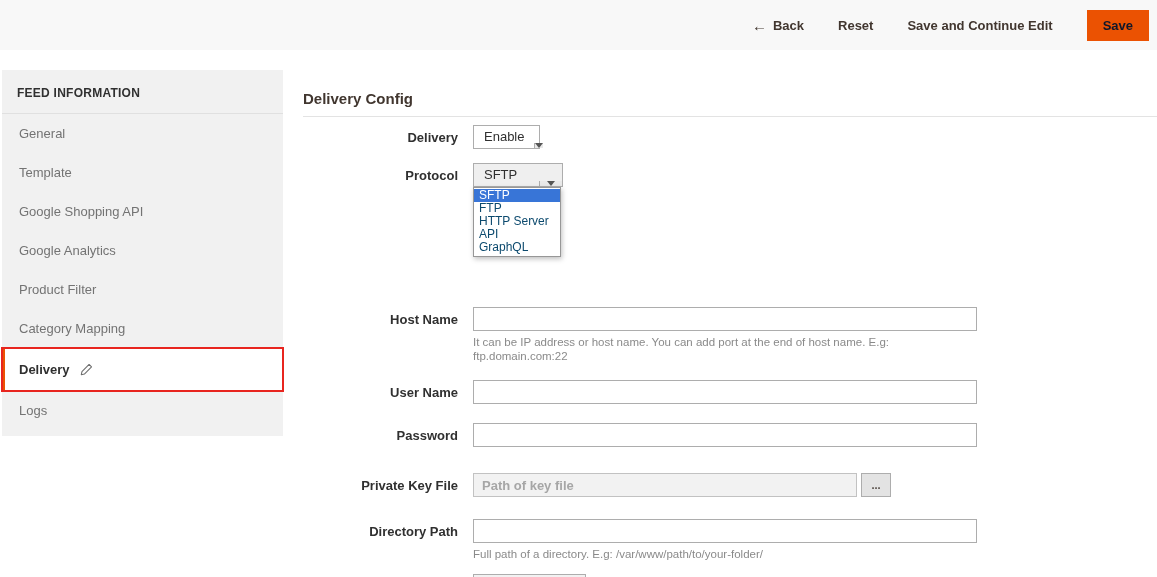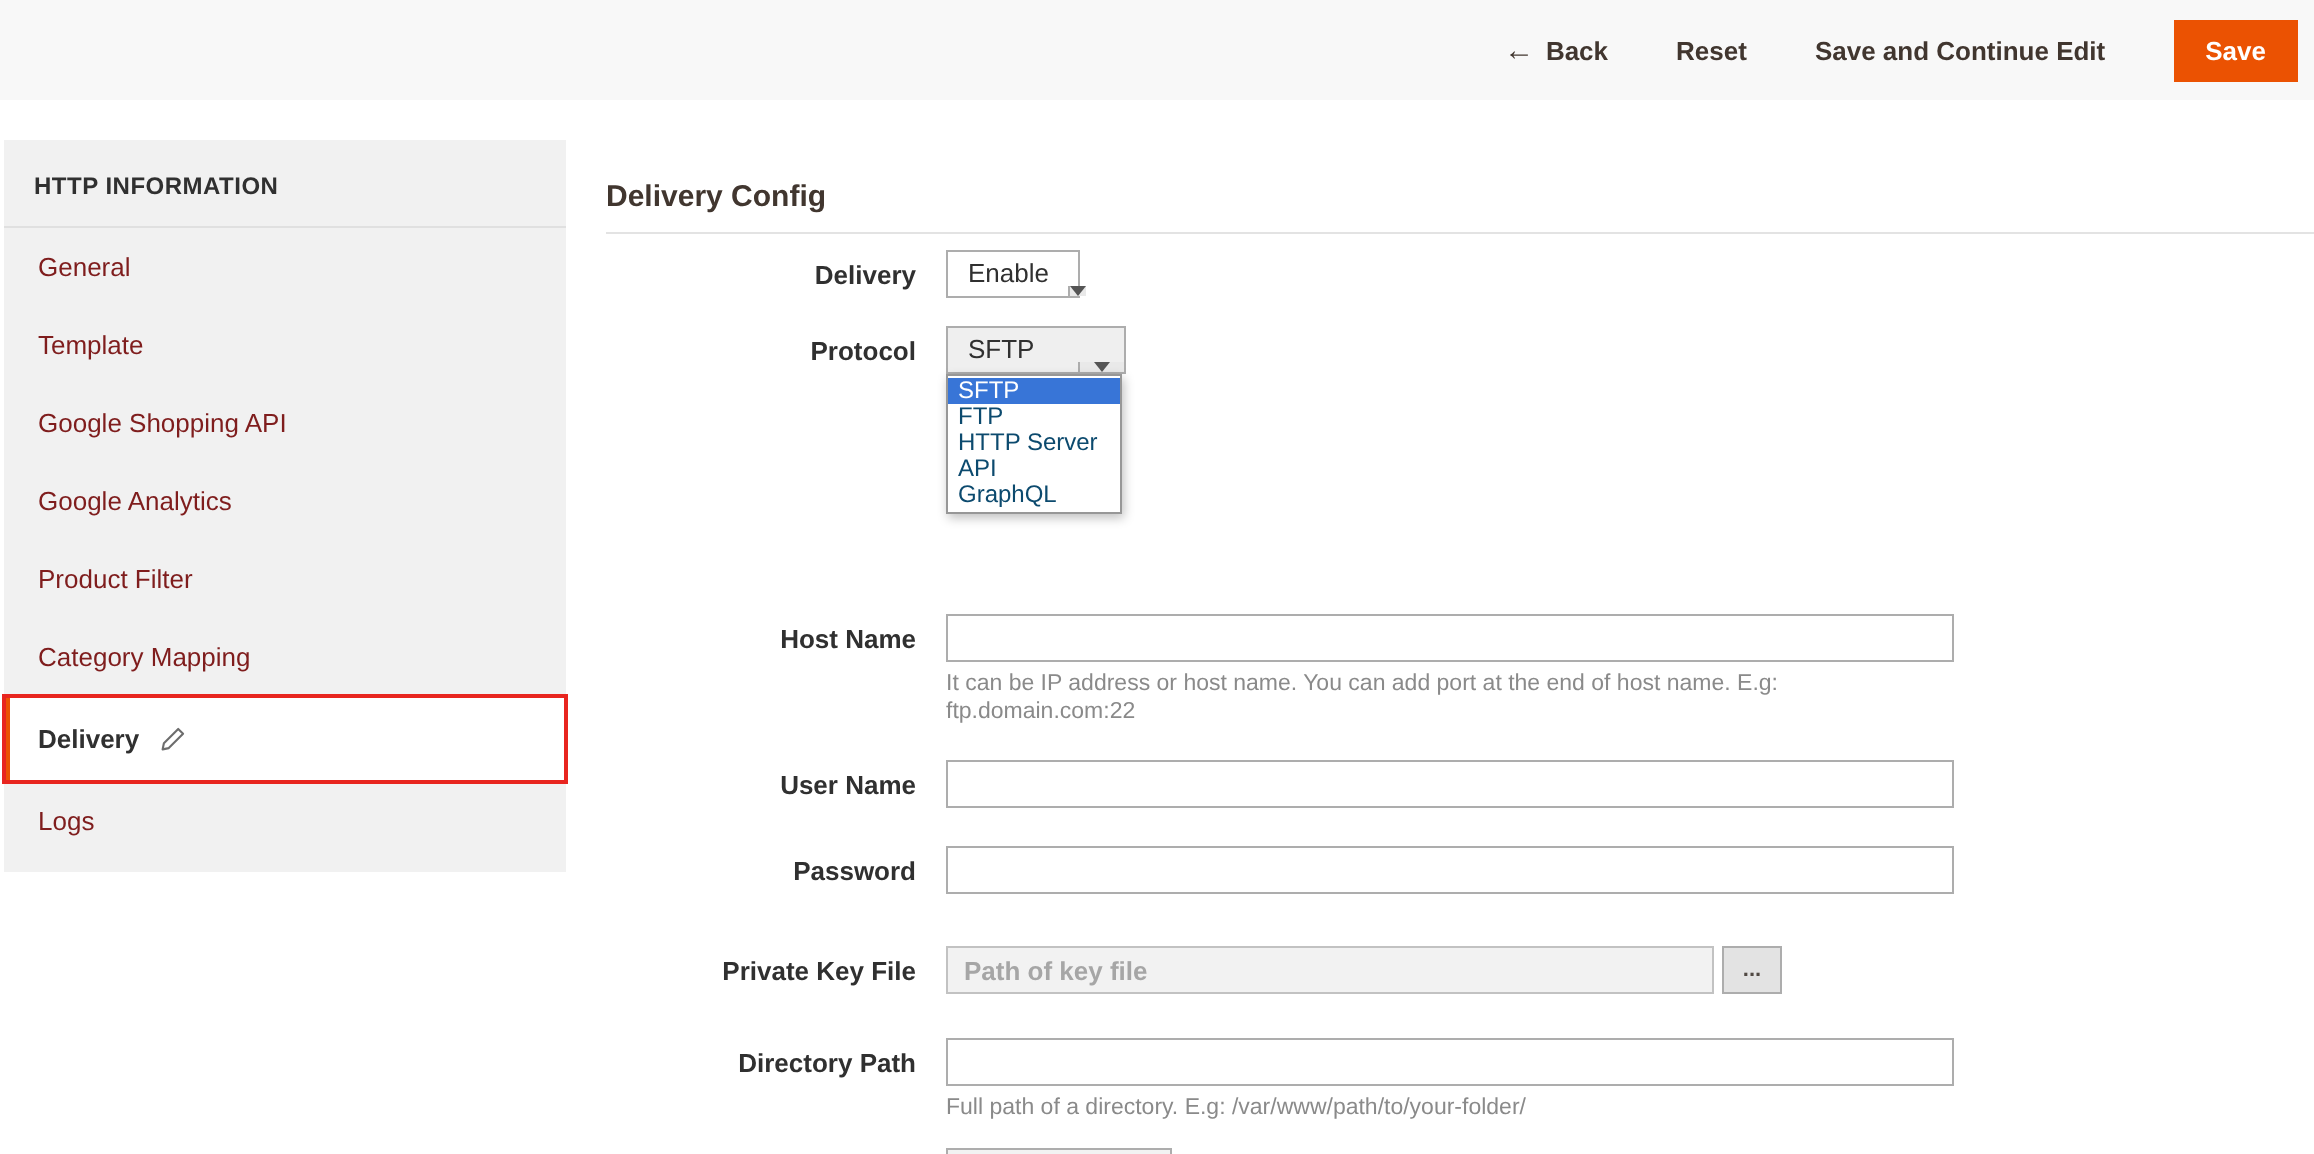--- a/index.html
+++ b/index.html
@@ -5,30 +5,30 @@
   * { box-sizing: border-box; margin: 0; padding: 0; }
   html,body { width:1157px; height:577px; overflow:hidden; background:#fff;
     font-family:"Liberation Sans", sans-serif; font-size:13px; color:#41362f; }
 
   
   .topbar { position:absolute; top:0; left:0; width:1157px; height:50px;
     background:#f8f8f8; display:flex; align-items:center; justify-content:flex-end; }
   .tb-link { display:flex; align-items:center; gap:6px; margin-right:34px;
     font-weight:600; color:#41362f; cursor:pointer; white-space:nowrap; }
   .tb-arrow { font-size:15px; font-weight:400; }
-  .btn-save { background:#eb5202; color:#ffffff; font-weight:600; font-size:13px;
+  .btn-save { background:#eb5202; color:#0f172a; font-weight:600; font-size:13px;
     border:none; padding:8px 16px; margin-right:8px; cursor:pointer; }
 
   
   .sidebar { position:absolute; top:70px; left:2px; width:281px;
     background:#f1f1f1; padding-bottom:6px; }
   .sb-header { font-size:12px; font-weight:700; color:#303030;
     letter-spacing:.25px; padding:16px 15px 13px 15px;
     border-bottom:1px solid #e0e0e0; }
-  .sb-item { padding:12px 10px 12px 17px; color:#7f1d1d; cursor:pointer;
+  .sb-item { padding:12px 10px 12px 17px; color:#737373; cursor:pointer;
     display:flex; align-items:center; }
   .sb-item.active { background:#fff; border-left:3px solid #eb5202;
     padding-left:14px; font-weight:700; color:#303030;
     outline:2px solid #e8251f; outline-offset:-1px;
     padding-top:14px; padding-bottom:14px; }
   .pencil { margin-left:10px; display:inline-flex; }
 
   
   .content { position:absolute; top:50px; left:303px; width:854px; padding-top:40px; }
   .page-title { font-size:15px; font-weight:700; color:#41362f;
@@ -92,21 +92,21 @@
   <div class="tb-link">
     <span>Reset</span>
   </div>
   <div class="tb-link">
     <span>Save and Continue Edit</span>
   </div>
   <button class="btn-save">Save</button>
 </div>
 
 <div class="sidebar">
-  <div class="sb-header">HTTP INFORMATION</div>
+  <div class="sb-header">FEED INFORMATION</div>
   <div class="sb-item">General</div>
   <div class="sb-item">Template</div>
   <div class="sb-item">Google Shopping API</div>
   <div class="sb-item">Google Analytics</div>
   <div class="sb-item">Product Filter</div>
   <div class="sb-item">Category Mapping</div>
   <div class="sb-item active">
     <span>Delivery</span>
     <span class="pencil">
       <svg width="13" height="13" viewBox="0 0 16 16">

